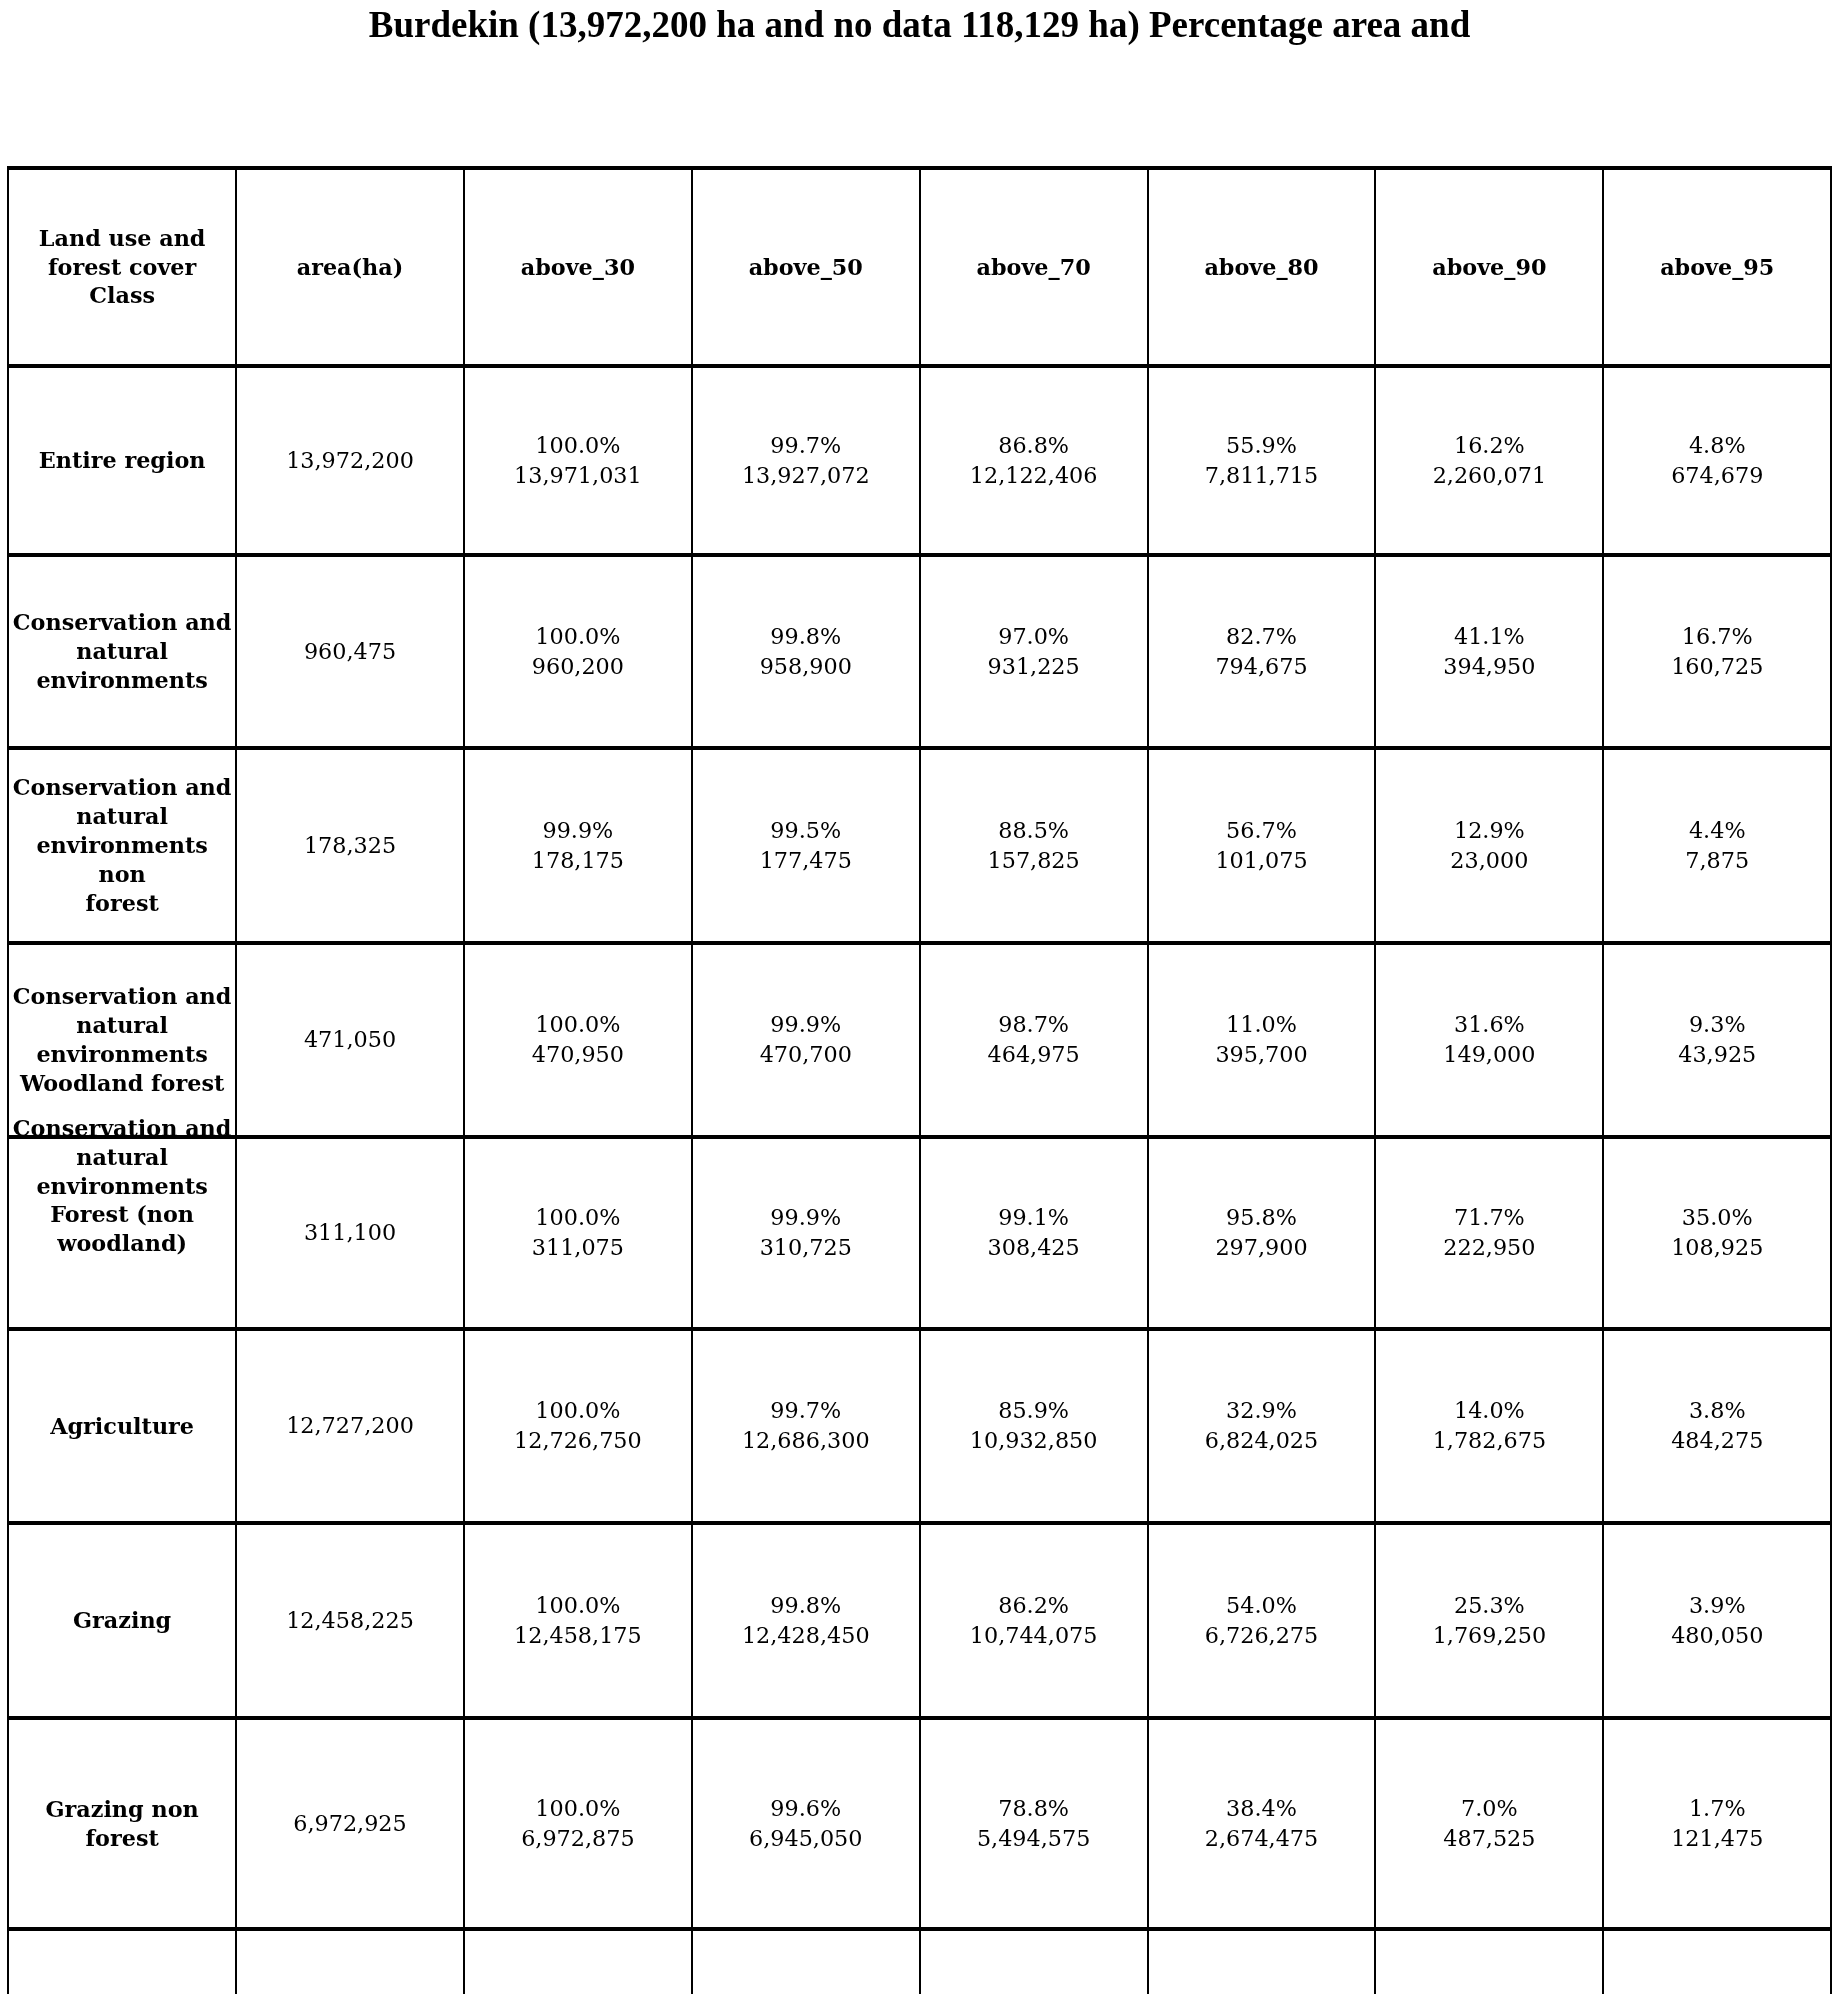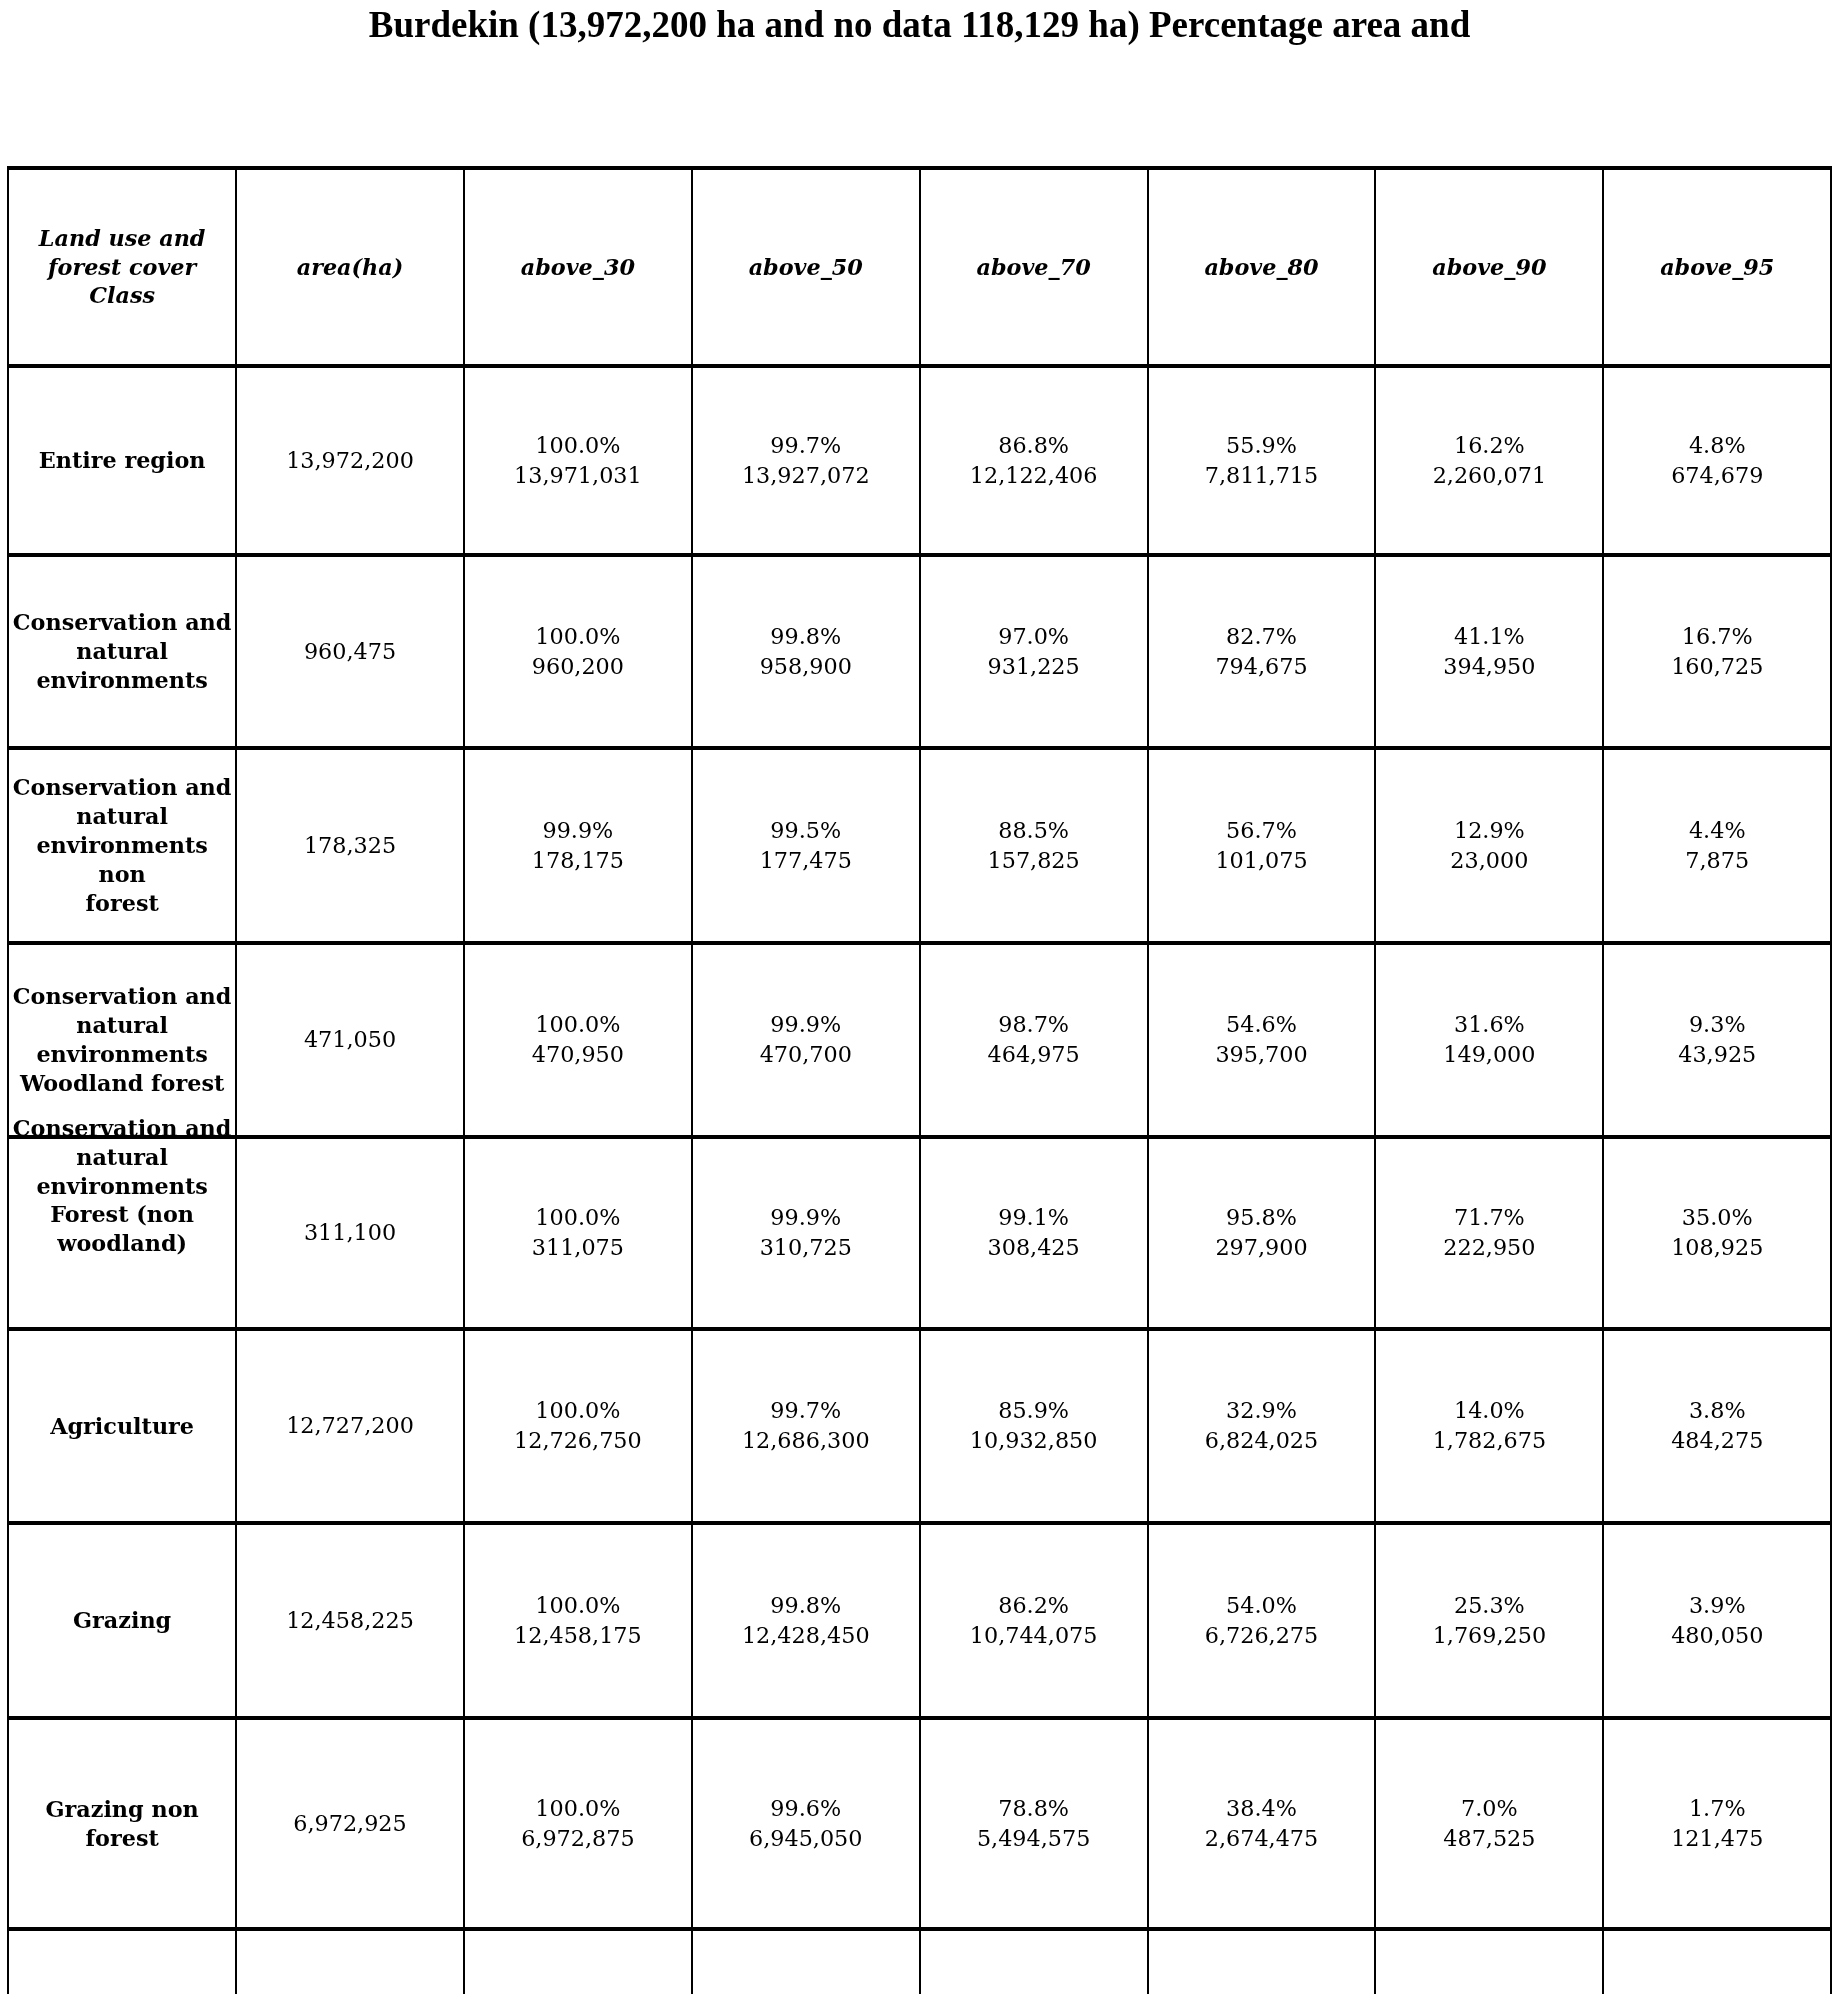--- a/index.html
+++ b/index.html
@@ -14,21 +14,21 @@
   table.land-use{
     position:absolute;left:7.2px;top:166px;width:1825px;
     border-collapse:collapse;table-layout:fixed;background:#fff;
   }
   th,td{
     border-left:2px solid #000;border-right:2px solid #000;
     border-top:4px solid #000;border-bottom:4px solid #000;
     text-align:center;vertical-align:middle;padding:0;font-size:22.3px;overflow:visible;
   }
   thead tr{height:198px;}
-  th{font-weight:bold;font-style:italic;}
+  th{font-weight:bold;}
   .hdr{white-space:pre-line;line-height:1.3;margin:0 auto;width:222px;}
   .row-label{font-weight:bold;white-space:pre-line;line-height:1.3;margin:15px auto;width:222px;}
   .shift-up{transform:translateY(-47px);}
   .cell-line{line-height:1.34;}
 </style>
 </head>
 <body>
 
 <div class="title">
   <div>Burdekin (13,972,200 ha and no data 118,129 ha) Percentage area and</div>
@@ -183,21 +183,21 @@
         </td>
         <td>
           <div class="cell-line">99.9%</div>
           <div class="cell-line">470,700</div>
         </td>
         <td>
           <div class="cell-line">98.7%</div>
           <div class="cell-line">464,975</div>
         </td>
         <td>
-          <div class="cell-line">54.6%</div>
+          <div class="cell-line">11.0%</div>
           <div class="cell-line">395,700</div>
         </td>
         <td>
           <div class="cell-line">31.6%</div>
           <div class="cell-line">149,000</div>
         </td>
         <td>
           <div class="cell-line">9.3%</div>
           <div class="cell-line">43,925</div>
         </td>

